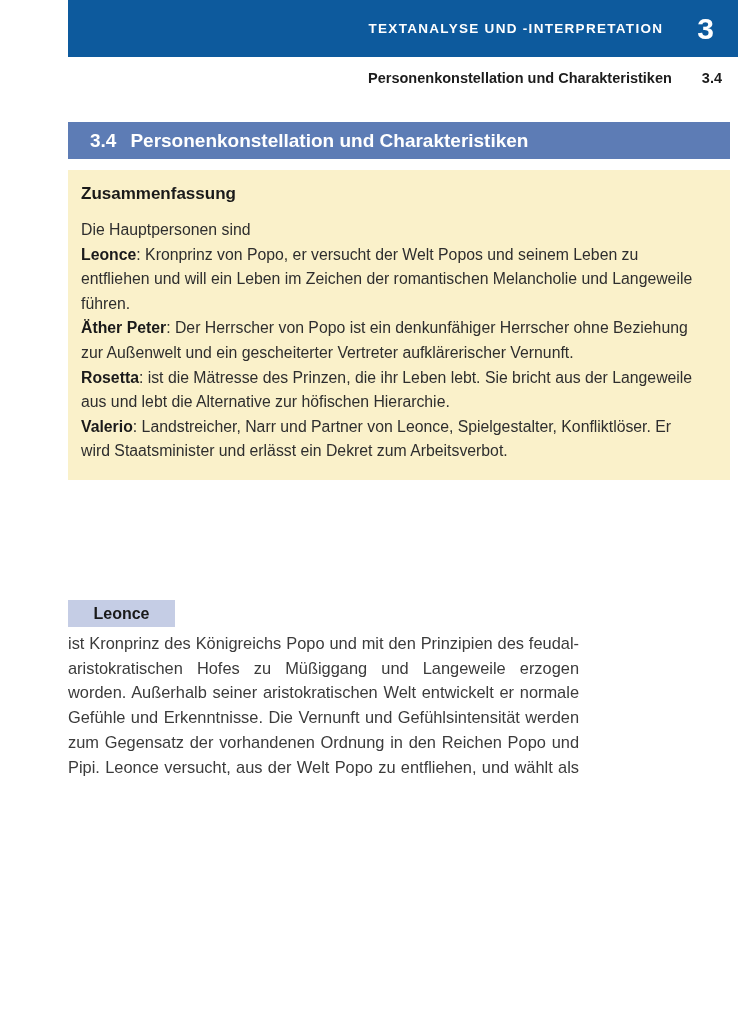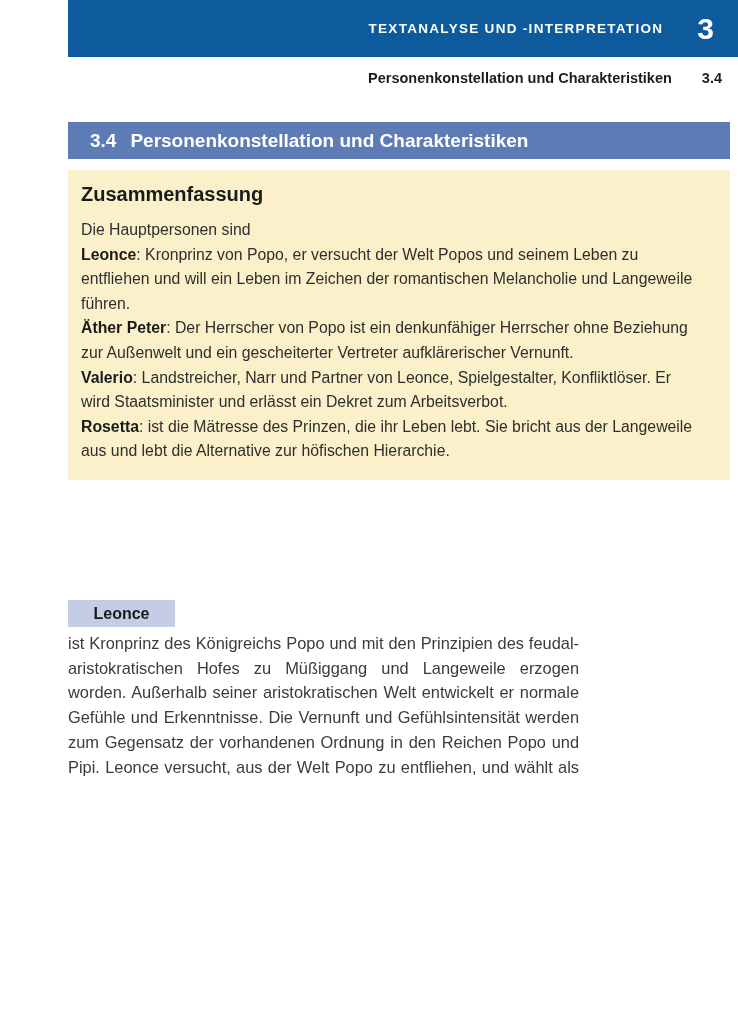--- a/index.html
+++ b/index.html
@@ -47,21 +47,21 @@
   .section-bar .sec-num{margin-right:14px;}
 
   
   .summary-box{
     position:absolute;top:170px;left:68px;width:662px;
     background:var(--box-bg);
     padding:10px 30px 16px 13px;
     font-size:15.8px;line-height:24.6px;color:#2e2e2e;
   }
   .summary-box h2{
-    font-size:20px;font-weight:bold;color:#1a1a1a;
+    font-size:17px;font-weight:bold;color:#1a1a1a;
     margin:2px 0 12px 0;line-height:24px;
   }
   .summary-box p{margin:0;}
   .summary-box strong{color:#1a1a1a;}
 
   
   .char-label{
     position:absolute;top:600px;left:68px;width:107px;height:27px;
     background:var(--label-bg);
     display:flex;align-items:center;justify-content:center;
@@ -116,23 +116,23 @@
 
   <section class="summary-box">
     <h2>Zusammenfassung</h2>
     <p class="intro">Die Hauptpersonen sind</p>
 
     <p class="entry"><strong>Leonce</strong><span>: Kronprinz von Popo, er versucht der Welt Popos und seinem Leben zu entfliehen und will ein Leben im Zeichen der romantischen Melancholie und Langeweile führen.</span></p>
 
 
     <p class="entry"><strong>Äther Peter</strong><span>: Der Herrscher von Popo ist ein denkunfähiger Herrscher ohne Beziehung zur Außenwelt und ein gescheiterter Vertreter aufklärerischer Vernunft.</span></p>
 
+    <p class="entry"><strong>Rosetta</strong><span>: ist die Mätresse des Prinzen, die ihr Leben lebt. Sie bricht aus der Langeweile aus und lebt die Alternative zur höfischen Hierarchie.</span></p>
+
     <p class="entry"><strong>Valerio</strong><span>: Landstreicher, Narr und Partner von Leonce, Spielgestalter, Konflikt­löser. Er wird Staatsminister und erlässt ein Dekret zum Arbeitsverbot.</span></p>
-
-    <p class="entry"><strong>Rosetta</strong><span>: ist die Mätresse des Prinzen, die ihr Leben lebt. Sie bricht aus der Langeweile aus und lebt die Alternative zur höfischen Hierarchie.</span></p>
   </section>
 
   <div class="char-label">
     <span>Leonce</span>
   </div>
 
   <p class="body-text">ist Kronprinz des Königreichs Popo und mit den Prinzipien des feudal-aristokratischen Hofes zu Müßiggang und Langeweile erzogen worden. Außerhalb seiner aristokratischen Welt entwickelt er normale Gefühle und Erkenntnisse. Die Vernunft und Gefühlsintensität werden zum Gegensatz der vorhandenen Ordnung in den Reichen Popo und Pipi. Leonce versucht, aus der Welt Popo zu entfliehen, und wählt als Vorbild die Romantiker, vor allem die Nazarener (um 1810 nach Italien auswandernde romantisch orientierte Künstler), deren Bildwelt er beschreibt: der große Pan, die ehernen Gestalten träumen im Schatten über den tiefrauschenden Wellen, der tiefblaue, glühende Äther usw. (R 57/HL 40).</p>
 
 
   <footer class="footer">

